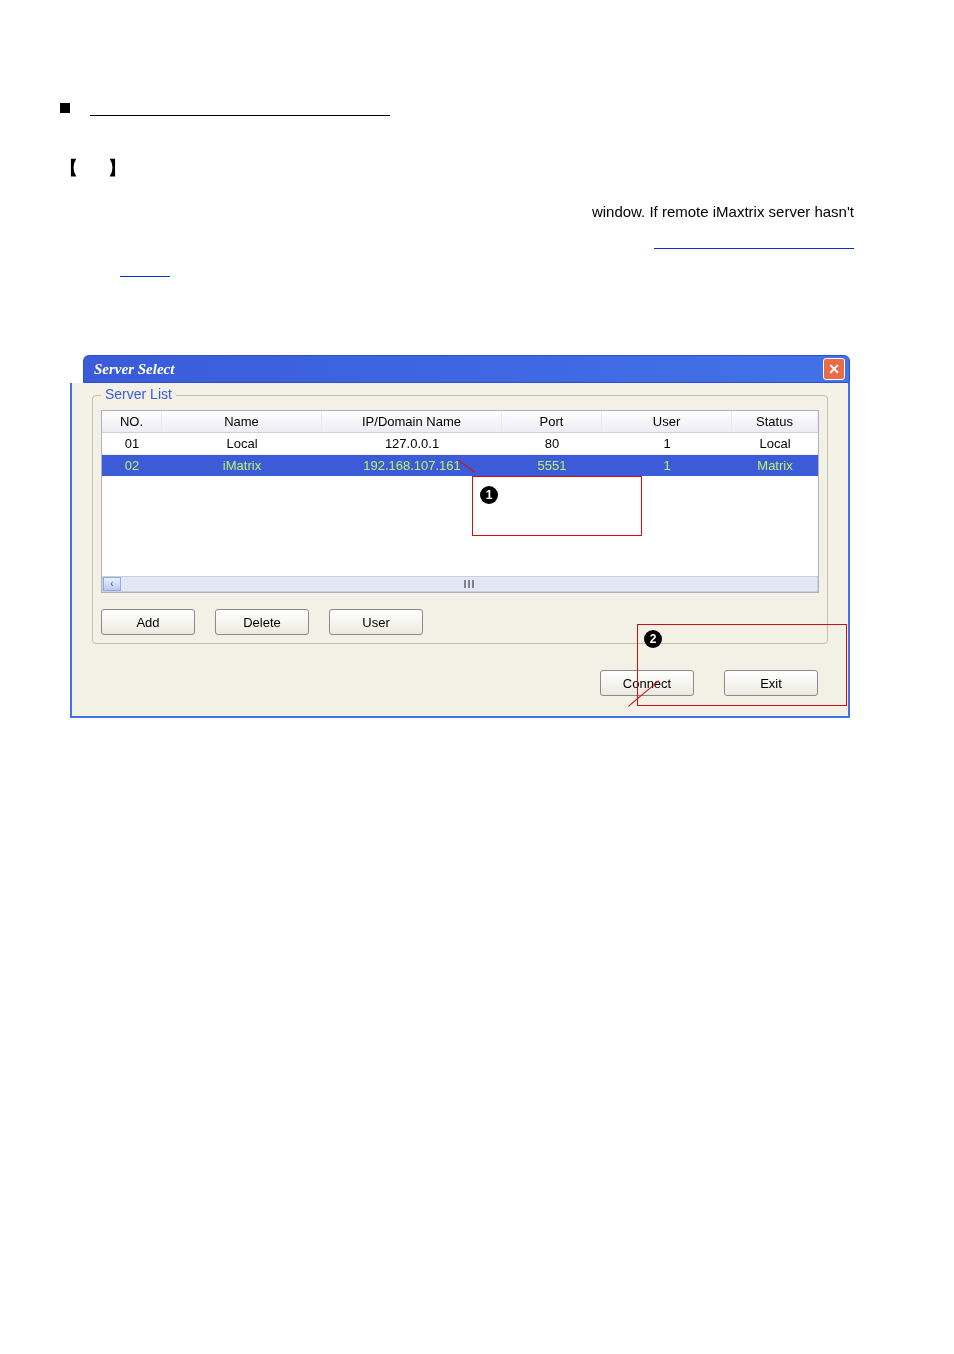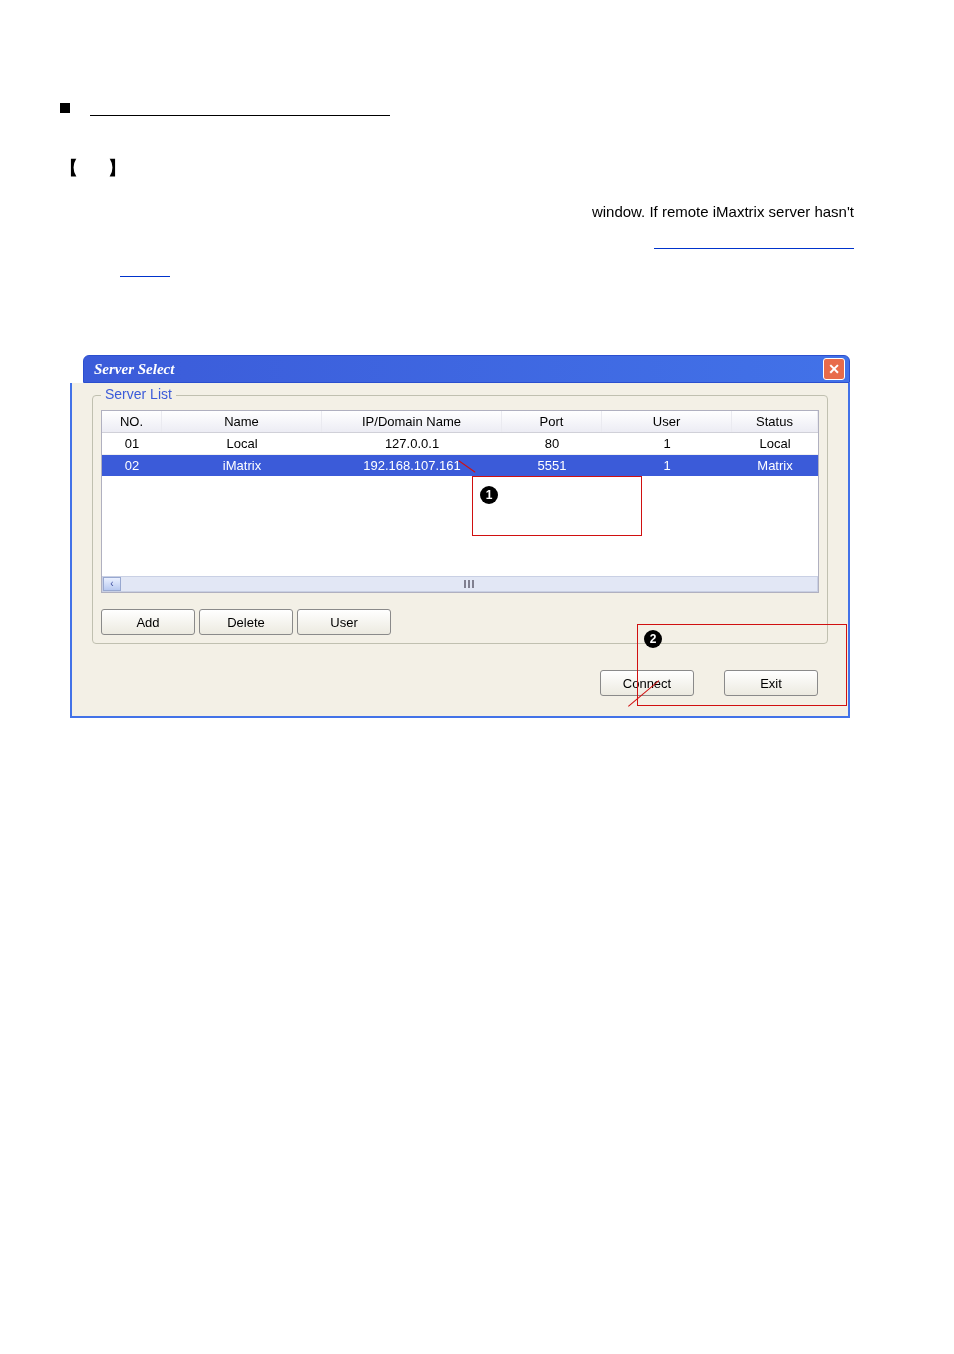--- a/index.html
+++ b/index.html
@@ -132,21 +132,21 @@
   .col-port { width: 100px; }
   .col-user { width: 130px; }
   .col-status { flex: 1; }
   .list-row {
     display: flex;
     font-size: 13px;
     background: #fff;
   }
   .list-row.selected {
     background: #3b5bd9;
-    color: #ffffff;
+    color: #bef264;
     justify-content: flex-end;
   }
   .list-row .col { border-right: none; border-bottom: 1px solid #f0f0f0; }
   .list-row.selected .col { border-bottom: none; }
   .list-spacer {
     height: 100px;
     background: #fff;
     position: relative;
   }
   .callout1 {
@@ -200,21 +200,21 @@
     gap: 2px;
     align-items: center;
     justify-content: center;
   }
   .scroll-handle span {
     width: 2px; height: 8px; background: #808090;
   }
   .scroll-flex { flex: 1; display: flex; align-items: center; justify-content: center; }
   .button-row {
     display: flex;
-    gap: 4px;
+    gap: 20px;
     margin-top: 16px;
   }
   .xp-button {
     min-width: 94px;
     height: 26px;
     background: linear-gradient(to bottom, #ffffff, #eceae0);
     border: 1px solid #8a8a8a;
     border-radius: 3px;
     font-size: 13px;
     font-family: Tahoma, Arial;

